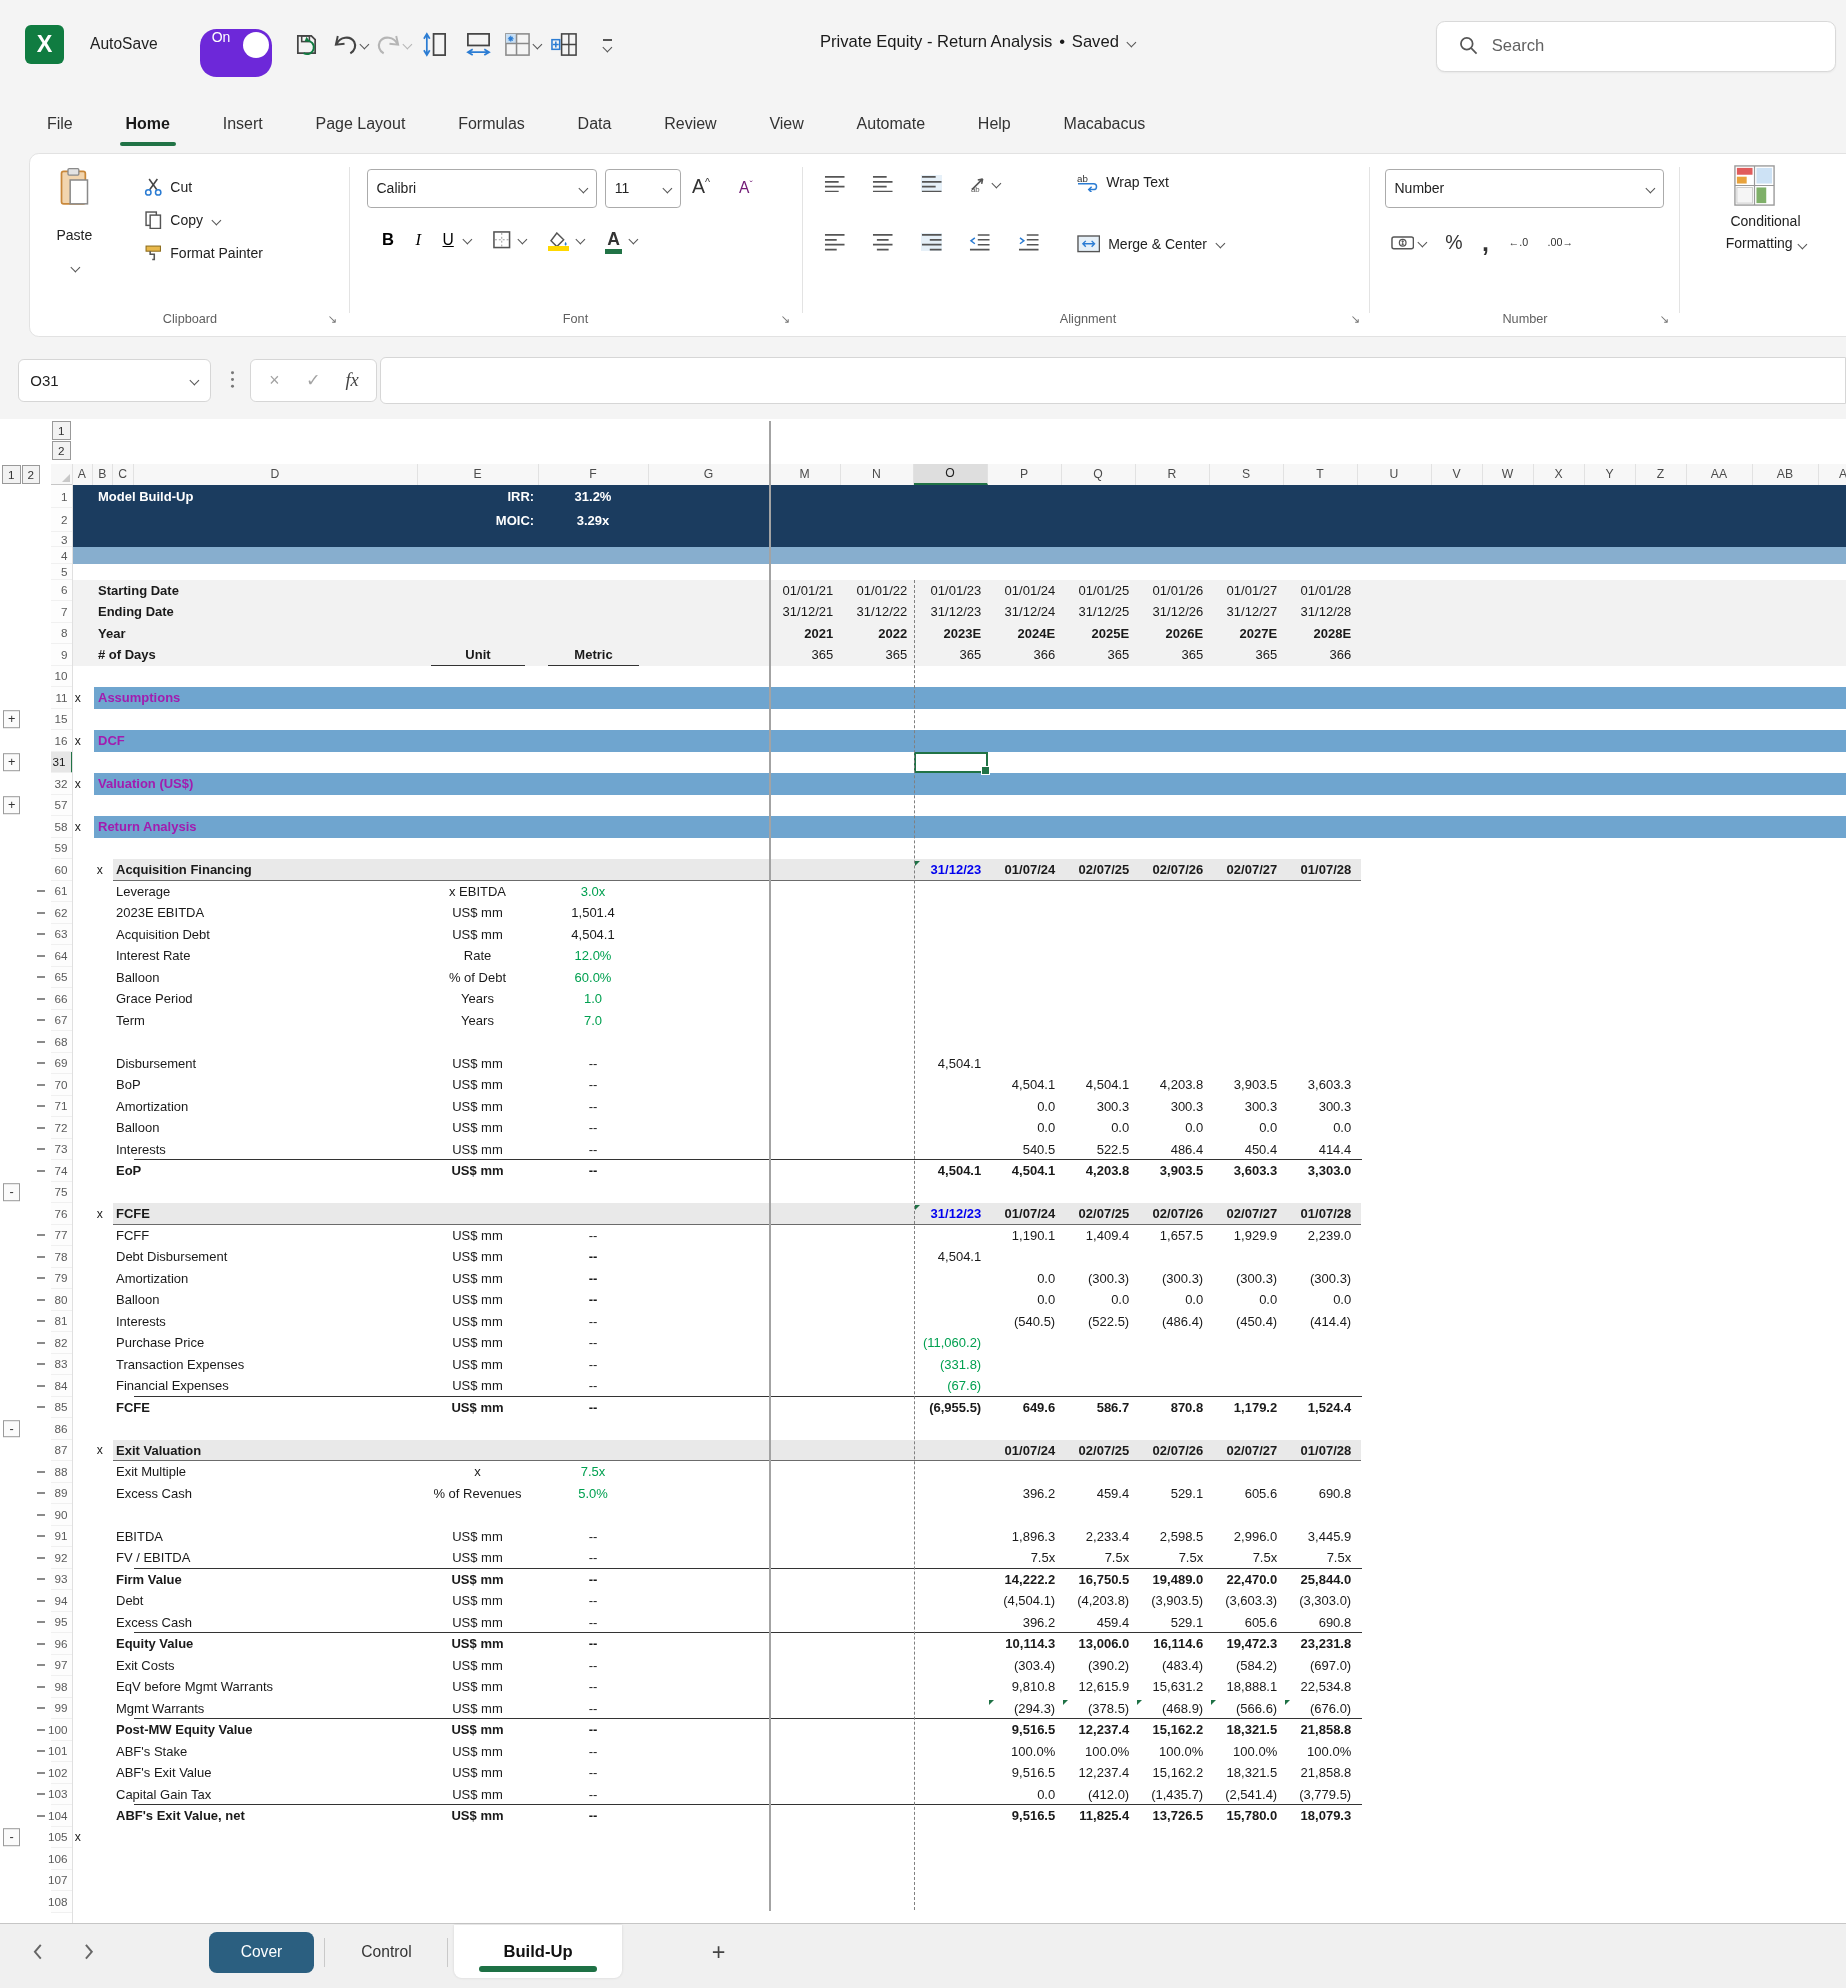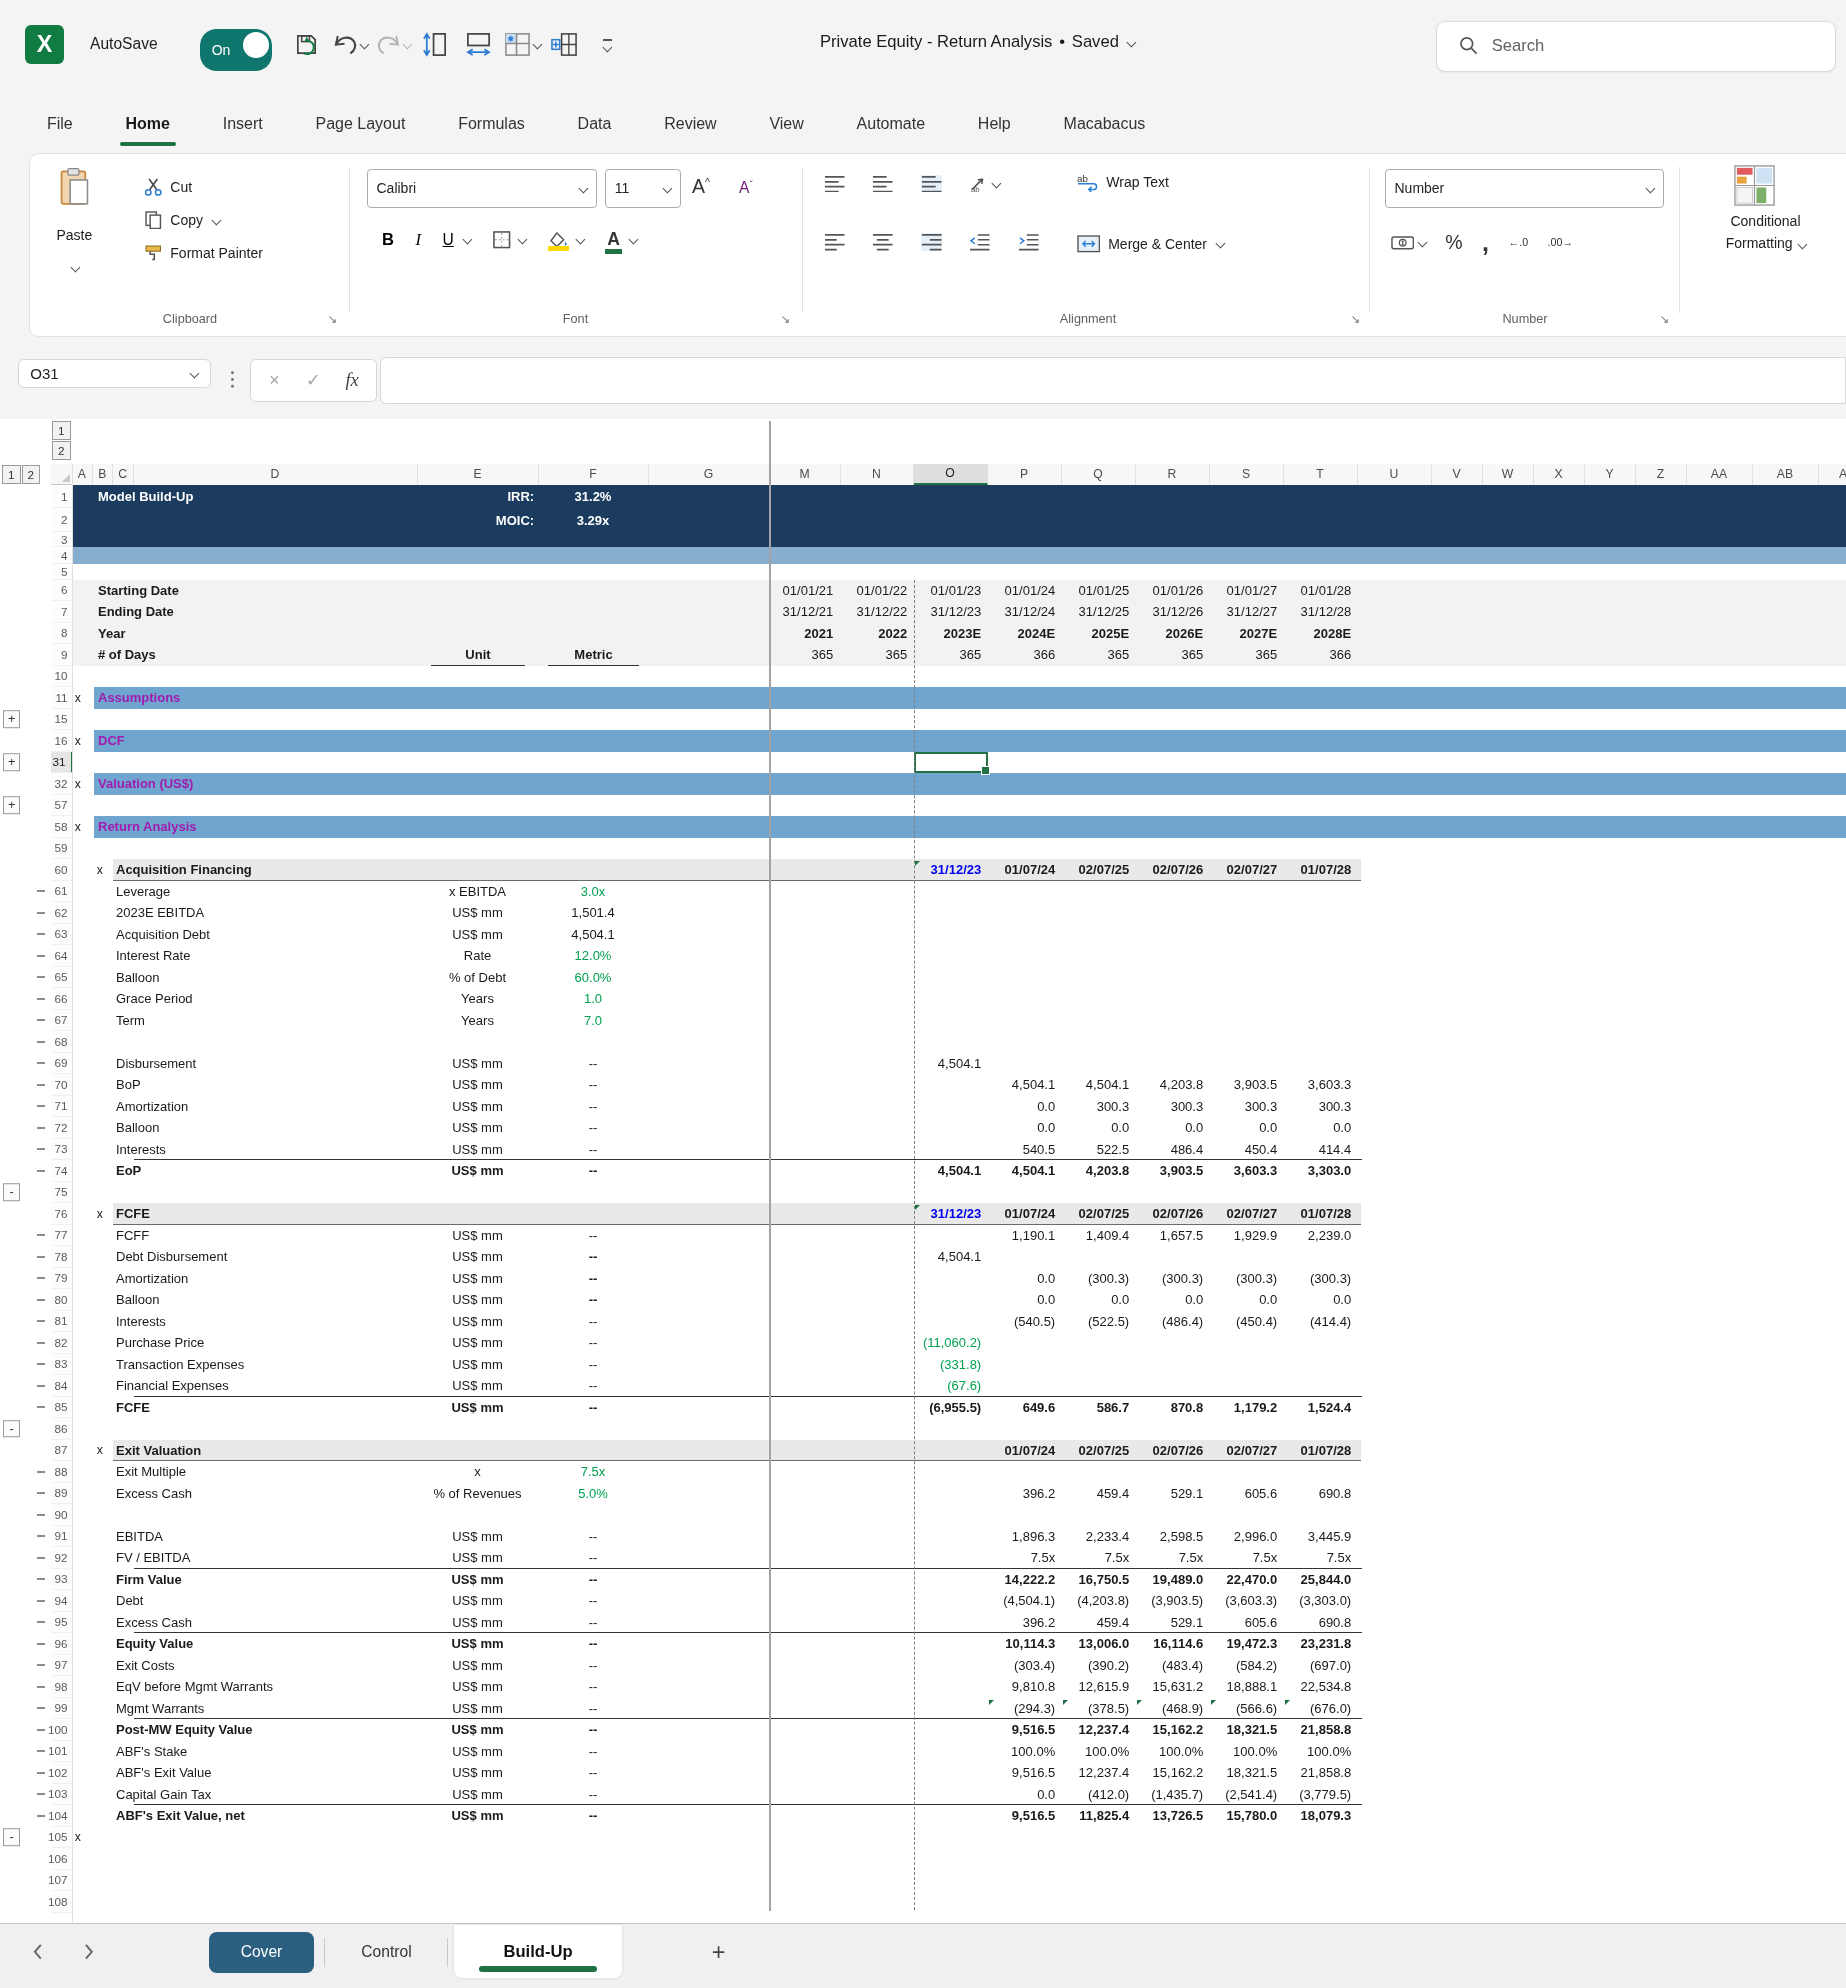--- a/index.html
+++ b/index.html
@@ -3,21 +3,21 @@
 <meta charset="utf-8">
 <style>
   * { margin:0; padding:0; box-sizing:border-box; }
   body { font-family:"Liberation Sans", sans-serif; background:#fff; }
   #app { position:relative; width:1846px; height:1989px; overflow:hidden; background:#F4F4F4; }
 
   
   #titlebar { position:absolute; left:0; top:0; width:100%; height:95px; background:#F4F4F4; }
   .xl-icon { position:absolute; left:25px; top:25px; width:39px; height:39px; background:#107C41; border-radius:5.9px; color:#fff; font-weight:bold; font-size:23.4px; display:flex; align-items:center; justify-content:center; }
   .autosave-label { position:absolute; left:90px; top:35px; font-size:15.6px; color:#222; }
-  .as-toggle { position:absolute; left:200px; top:29px; width:72px; height:42px; background:#0f766e; border-radius:16.6px; display:flex; align-items:center; }
+  .as-toggle { position:absolute; left:200px; top:29px; width:72px; height:48px; background:#6d28d9; border-radius:16.6px; display:flex; }
   .as-toggle .on { color:#fff; font-size:14px; margin-left:11.7px; }
   .as-toggle .knob { position:absolute; right:2.9px; top:2.9px; width:26px; height:26px; background:#fff; border-radius:50%; }
   .qat { position:absolute; top:23.4px; height:43px; display:flex; align-items:center; }
   .qat-btn { width:43px; height:43px; display:flex; align-items:center; justify-content:center; }
   .chv { display:inline-block; width:6.8px; height:6.8px; border-right:1.7px solid #555; border-bottom:1.7px solid #555; transform:rotate(45deg); margin-left:2px; }
   .chv.dis { border-color:#B5B5B5; }
   .doc-title { position:absolute; left:820px; top:32px; font-size:16.6px; color:#1a1a1a; display:flex; align-items:center; gap:6.8px; }
   .searchbox { position:absolute; left:1436px; top:20.5px; width:400px; height:51px; background:#fff; border:1px solid #D9D9D9; border-radius:8.8px; display:flex; align-items:center; box-shadow:0 1px 2px rgba(0,0,0,.05); }
   .searchbox .mag { margin:0 13.7px 0 21.5px; }
   .searchbox .ph { font-size:16.6px; color:#616161; }
@@ -44,21 +44,21 @@
   .fmt-u { text-decoration:underline; font-size:15.6px; }
   .abar { position:relative; font-size:15.6px; color:#333; padding:0 2px; }
   .abar::after { content:""; position:absolute; left:0; right:0; bottom:-3.9px; height:4.9px; }
   .abar.fill::after { background:#FFD800; }
   .abar.fontc::after { background:#217346; }
   .iconbox { display:flex; align-items:center; justify-content:center; }
   .mini2 { font-size:10.7px; color:#333; line-height:1; }
 
   
   #fbar { position:absolute; left:0; top:343px; width:100%; height:76px; background:#F4F4F4; }
-  .namebox { position:absolute; left:17.6px; top:15.6px; width:193px; height:29px; background:#fff; border:1px solid #D6D6D6; border-radius:5.9px; display:flex; align-items:center; padding:0 11.7px; font-size:15px; color:#222; justify-content:space-between; }
+  .namebox { position:absolute; left:17.6px; top:15.6px; width:193px; height:43px; background:#fff; border:1px solid #D6D6D6; border-radius:5.9px; display:flex; align-items:center; padding:0 11.7px; font-size:15px; color:#222; justify-content:space-between; }
   .vdots { position:absolute; left:231px; top:35px; width:2.9px; height:2.9px; background:#777; border-radius:50%; box-shadow:0 -6.8px 0 #777, 0 6.8px 0 #777; }
   .fbtns { position:absolute; left:250px; top:15.6px; height:43px; display:flex; align-items:center; background:#fff; border:1px solid #D6D6D6; border-radius:5.9px; padding:0 5.9px; gap:3.9px; }
   .fbtn { width:35px; text-align:center; font-size:17.6px; color:#A3A3A3; }
   .fbtn.fx { color:#444; font-family:"Liberation Serif", serif; font-style:italic; font-size:18.5px; }
   .finput { position:absolute; left:380px; top:13.7px; right:0; height:47px; background:#fff; border:1px solid #D6D6D6; border-radius:5.9px 0 0 5.9px; }
 
   
   #grid { position:absolute; left:0; top:419px; width:100%; height:1504px; background:#fff; overflow:hidden; }
   .olv-col { position:absolute; left:52px; width:18.5px; height:18.5px; border:1px solid #999; background:#F2F2F2; font-size:11.7px; color:#333; display:flex; align-items:center; justify-content:center; }
   .olv-row { position:absolute; top:46px; width:18.5px; height:18.5px; border:1px solid #999; background:#F2F2F2; font-size:11.7px; color:#333; display:flex; align-items:center; justify-content:center; }

